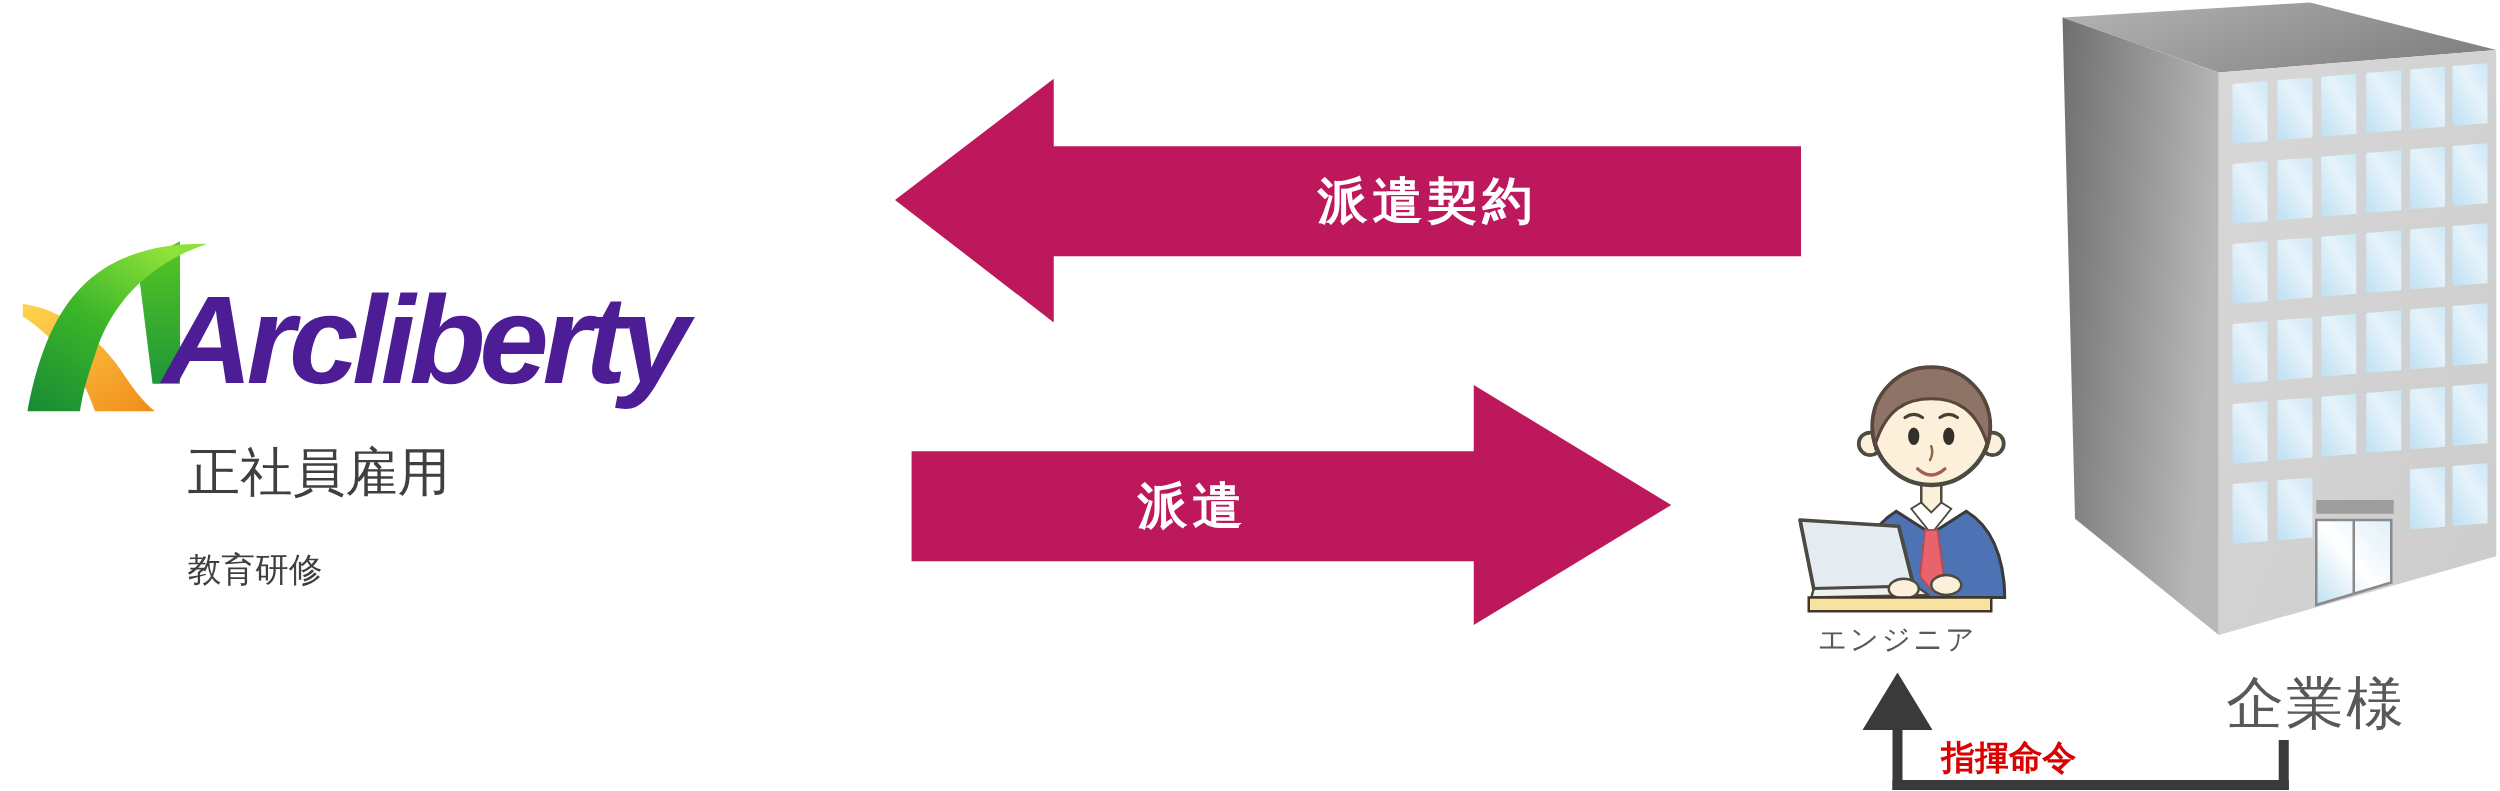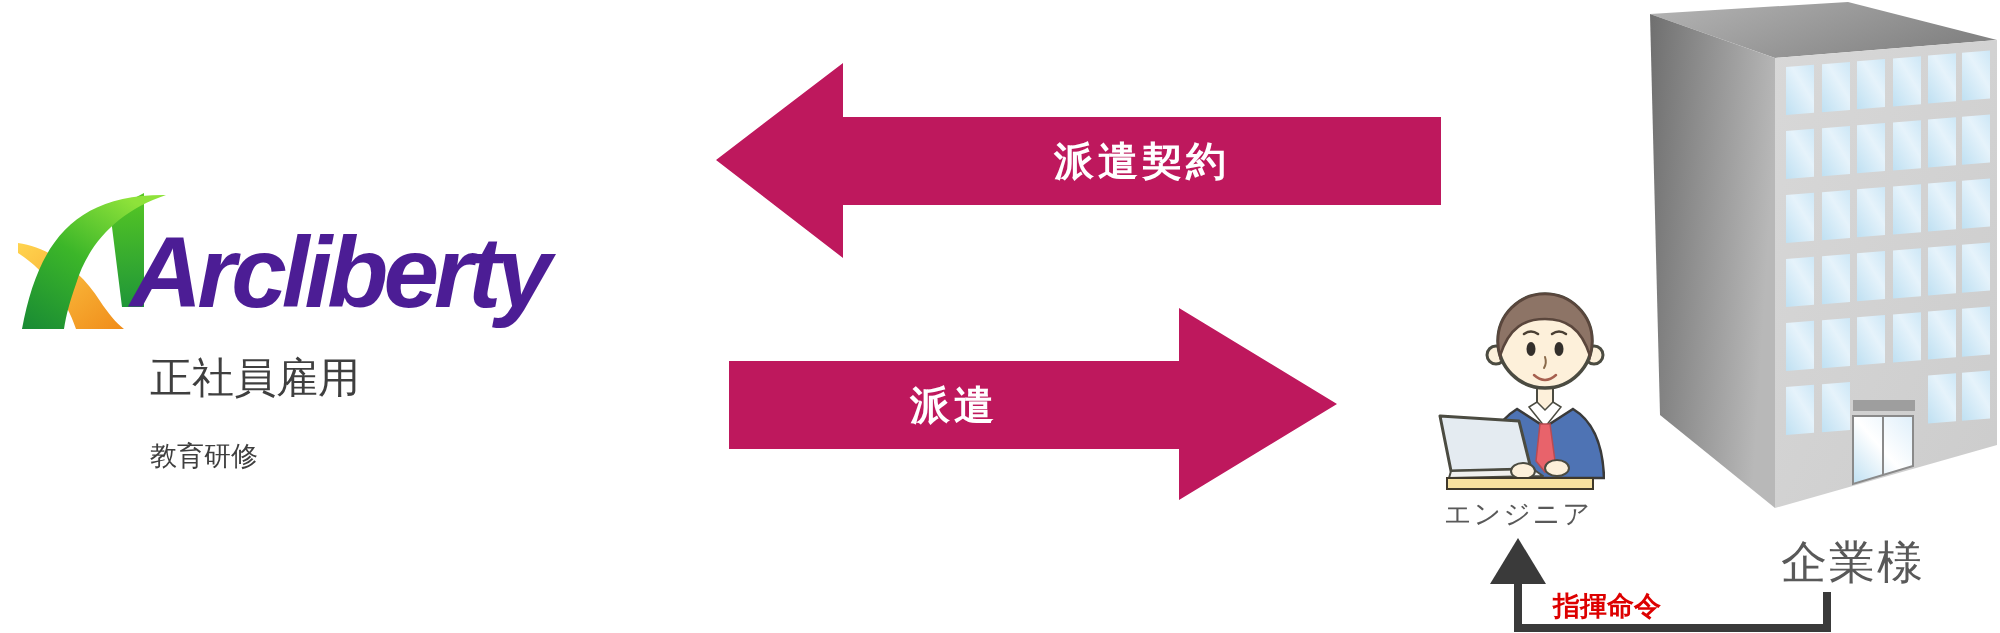--- a/index.html
+++ b/index.html
@@ -25,21 +25,21 @@
     clip-path:polygon(0 53px,450px 53px,450px 0,608px 96px,450px 192px,450px 141px,0 141px);}
   .arrow-right .lbl{position:absolute;left:0;top:53px;width:450px;height:88px;
     line-height:88px;text-align:center;color:#ffffff;font-size:40px;letter-spacing:4px;}
 
   
   .engineer{position:absolute;left:1425px;top:275px;width:180px;height:217px;}
   .building{position:absolute;left:1645px;top:0;width:355px;height:512px;}
 
   
   .cap{position:absolute;color:#595959;text-align:center;}
-  .cap.engineer-cap{left:1433px;top:496px;width:170px;font-size:27px;letter-spacing:2px;}
+  .cap.engineer-cap{left:1433px;top:496px;width:170px;font-size:23px;letter-spacing:2px;}
   .cap.company-cap{left:1725px;top:532px;width:200px;font-size:46px;letter-spacing:2px;text-align:right;}
   .cap.command-cap{left:1537px;top:588px;width:140px;font-size:27px;font-weight:bold;color:#dd0000;}
 
   
   .conn{position:absolute;background:#3a3a3a;}
   .conn-head{left:1490px;top:538px;width:56px;height:46px;
     clip-path:polygon(50% 0,100% 100%,0 100%);}
   .conn-stem-left{left:1514px;top:582px;width:8px;height:50px;}
   .conn-horiz{left:1514px;top:624px;width:317px;height:8px;}
   .conn-stem-right{left:1823px;top:592px;width:8px;height:40px;}

